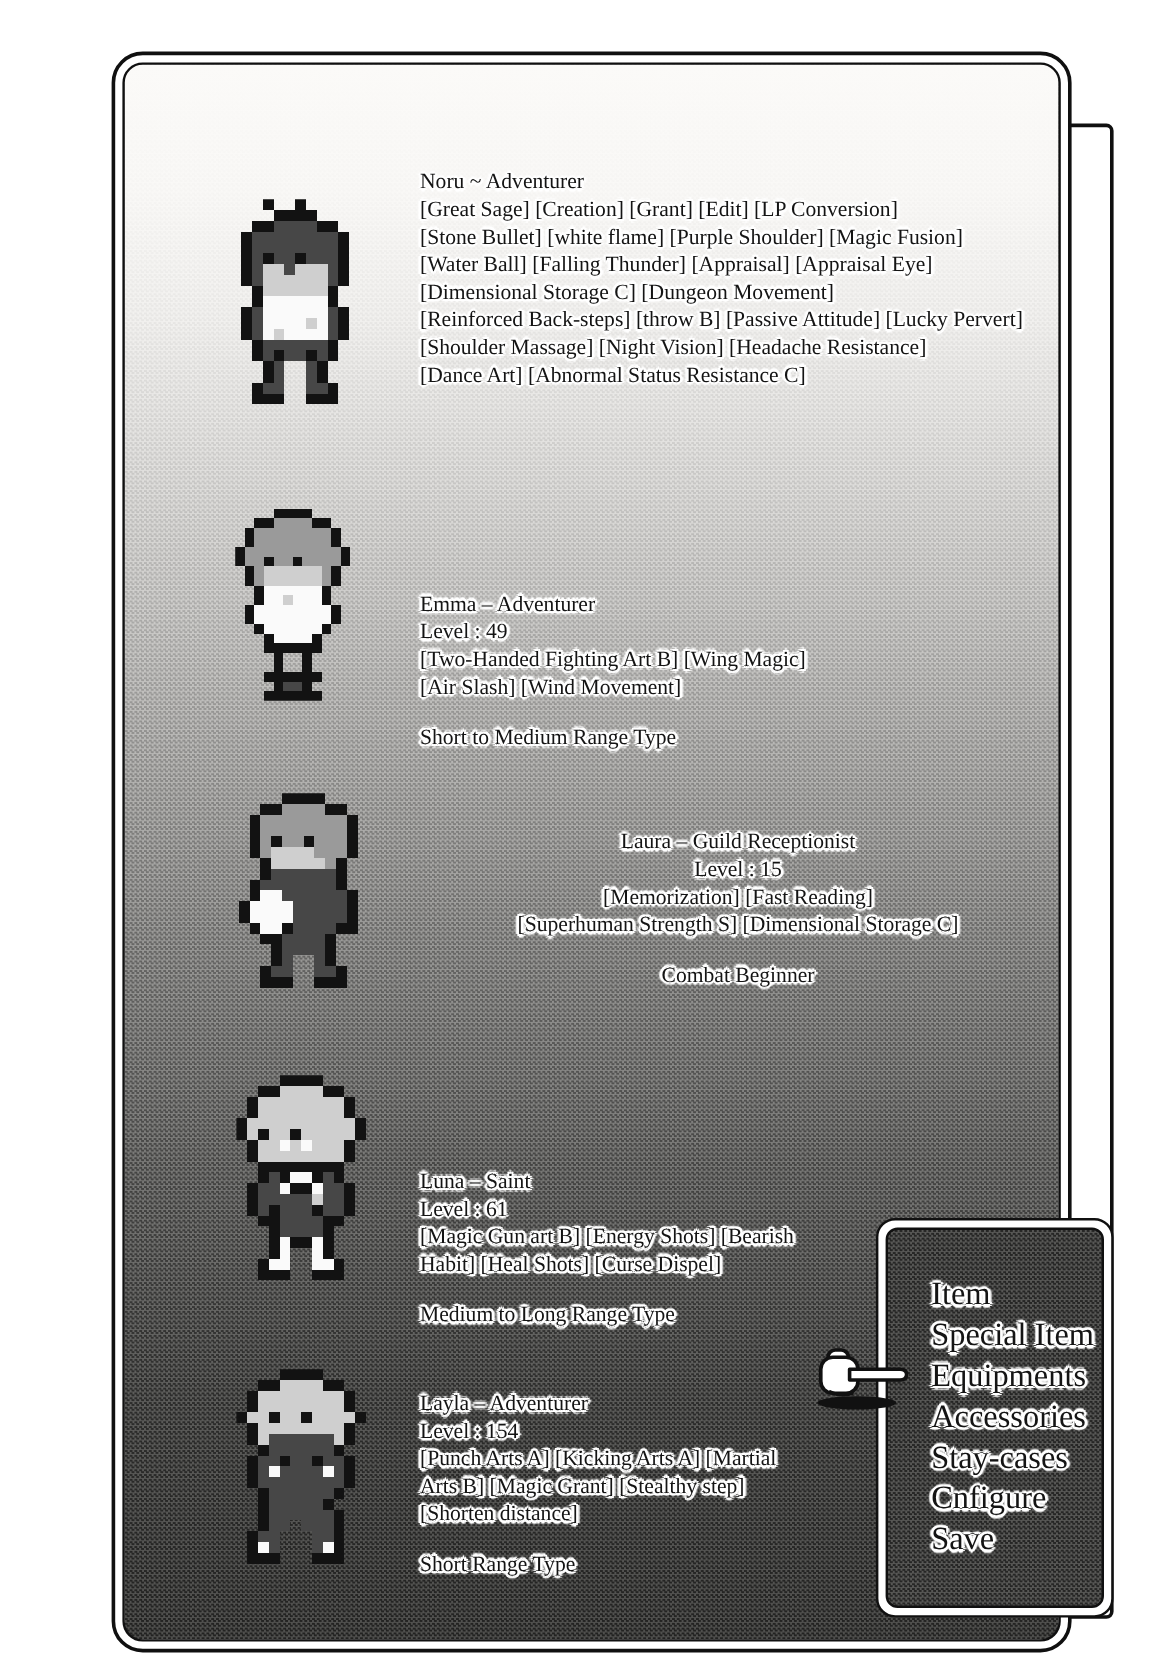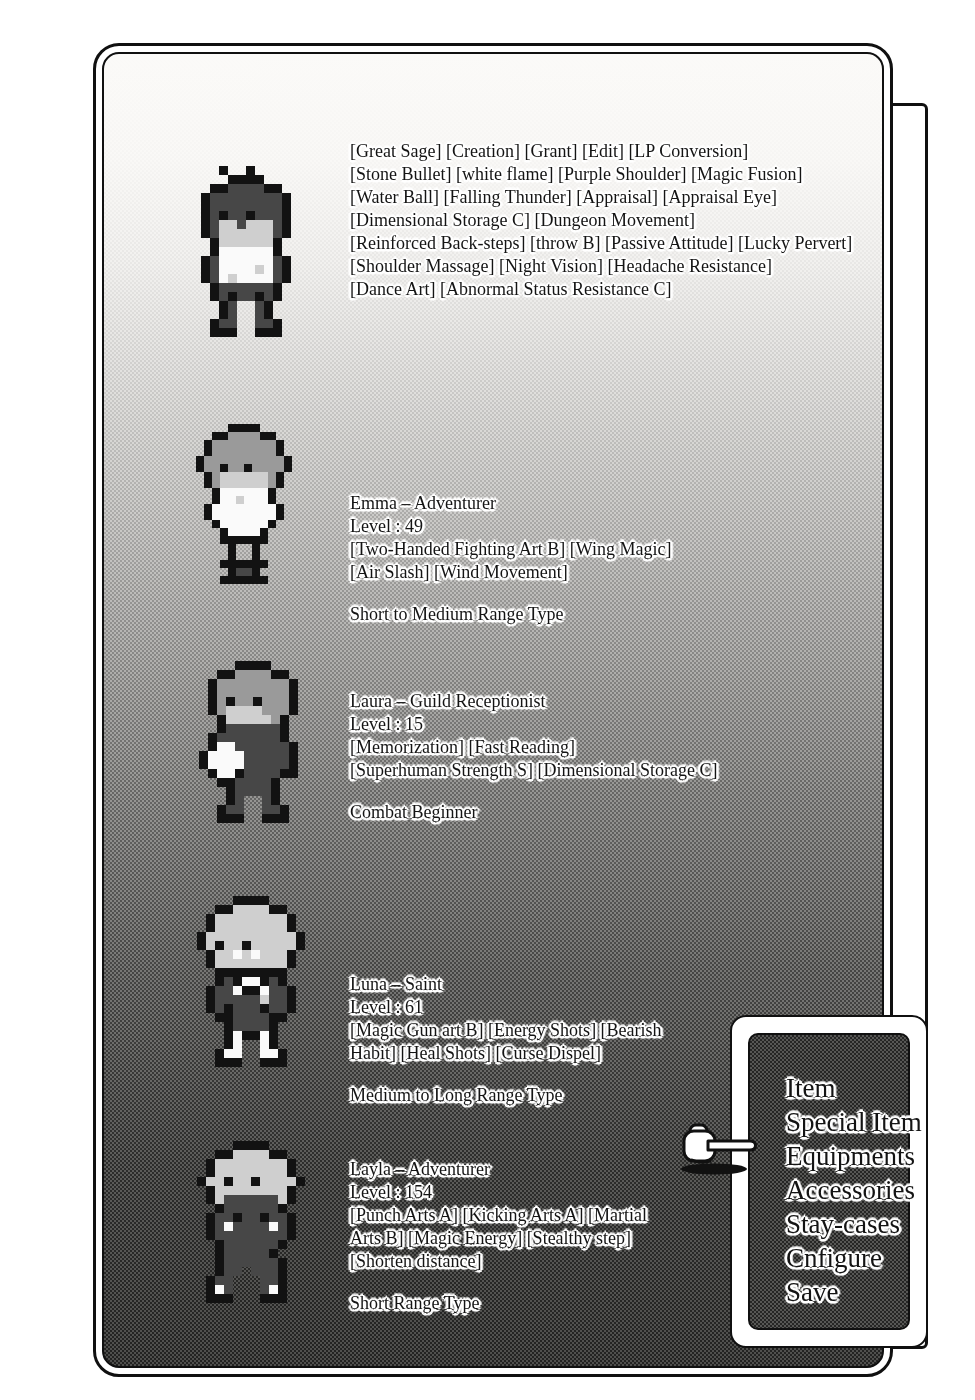--- a/index.html
+++ b/index.html
@@ -31,21 +31,21 @@
       0 -3px 1px rgba(255,255,255,0.85), 0 3px 1px rgba(255,255,255,0.85);}
 
   .char-block{position:absolute;left:350px;width:530px;font-size:18px;line-height:23px;z-index:3;}
   .char-block .type-line{margin-top:19px;}
 
   .sprite{position:absolute;z-index:3;}
   .sprite svg{display:block;}
 
   
   #menu-box{position:absolute;left:730px;top:1015px;width:198px;height:333px;z-index:4;
-            background:#ffffff;border:2.5px solid #101010;border-radius:16px;padding:16px;box-sizing:border-box;}
+            background:#ffffff;border:2.5px solid #101010;border-radius:16px;padding:6px;box-sizing:border-box;}
   #menu-inner{width:100%;height:100%;box-sizing:border-box;border:2.5px solid #101010;border-radius:10px;
     padding:36px 0 0 36px;
     background:
       repeating-conic-gradient(rgba(8,8,8,0.55) 0% 25%, rgba(255,255,255,0.07) 25% 50%),
       #4a4a48;
     background-size:4px 4px,auto;}
   .menu-item{font-size:27px;line-height:34px;white-space:nowrap;cursor:pointer;}
 
   #hand-pointer{position:absolute;left:678px;width:86px;height:58px;z-index:5;}
 </style>
@@ -829,54 +829,55 @@
         <rect x="9" y="153" width="9" height="9" fill="#121212"></rect>
         <rect x="18" y="153" width="9" height="9" fill="#121212"></rect>
         <rect x="27" y="153" width="9" height="9" fill="#121212"></rect>
         <rect x="63" y="153" width="9" height="9" fill="#121212"></rect>
         <rect x="72" y="153" width="9" height="9" fill="#121212"></rect>
         <rect x="81" y="153" width="9" height="9" fill="#121212"></rect>
       </svg>
     </div>
 
   <div class="char-block" style="top:140px;">
+      <div class="halo name-line">Noru ~ Adventurer</div>
       <div class="halo skill-line">[Great Sage] [Creation] [Grant] [Edit] [LP Conversion]</div>
       <div class="halo skill-line">[Stone Bullet] [white flame] [Purple Shoulder] [Magic Fusion]</div>
       <div class="halo skill-line">[Water Ball] [Falling Thunder] [Appraisal] [Appraisal Eye]</div>
       <div class="halo skill-line">[Dimensional Storage C] [Dungeon Movement]</div>
       <div class="halo skill-line">[Reinforced Back-steps] [throw B] [Passive Attitude] [Lucky Pervert]</div>
       <div class="halo skill-line">[Shoulder Massage] [Night Vision] [Headache Resistance]</div>
       <div class="halo skill-line">[Dance Art] [Abnormal Status Resistance C]</div>
     </div>
   <div class="char-block" style="top:448px;margin-top:44px;">
       <div class="halo name-line">Emma – Adventurer</div>
       <div class="halo level-line">Level : 49</div>
       <div class="halo skill-line">[Two-Handed Fighting Art B] [Wing Magic]</div>
       <div class="halo skill-line">[Air Slash] [Wind Movement]</div>
       <div class="halo type-line">Short to Medium Range Type</div>
     </div>
-  <div class="char-block" style="top:690px;">
+  <div class="char-block" style="top:690px;text-align:center;">
       <div class="halo name-line">Laura – Guild Receptionist</div>
       <div class="halo level-line">Level : 15</div>
       <div class="halo skill-line">[Memorization] [Fast Reading]</div>
       <div class="halo skill-line">[Superhuman Strength S] [Dimensional Storage C]</div>
       <div class="halo type-line">Combat Beginner</div>
     </div>
   <div class="char-block" style="top:973px;">
       <div class="halo name-line">Luna – Saint</div>
       <div class="halo level-line">Level : 61</div>
       <div class="halo skill-line">[Magic Gun art B] [Energy Shots] [Bearish</div>
       <div class="halo skill-line">Habit] [Heal Shots] [Curse Dispel]</div>
       <div class="halo type-line">Medium to Long Range Type</div>
     </div>
   <div class="char-block" style="top:1158px;">
       <div class="halo name-line">Layla – Adventurer</div>
       <div class="halo level-line">Level : 154</div>
       <div class="halo skill-line">[Punch Arts A] [Kicking Arts A] [Martial</div>
-      <div class="halo skill-line">Arts B] [Magic Energy] [Stealthy step]</div>
+      <div class="halo skill-line">Arts B] [Magic Grant] [Stealthy step]</div>
       <div class="halo skill-line">[Shorten distance]</div>
       <div class="halo type-line">Short Range Type</div>
     </div>
 
   <div id="menu-box">
     <div id="menu-inner">
         <div class="halo menu-item">Item</div>
         <div class="halo menu-item">Special Item</div>
         <div class="halo menu-item">Equipments</div>
         <div class="halo menu-item">Accessories</div>

